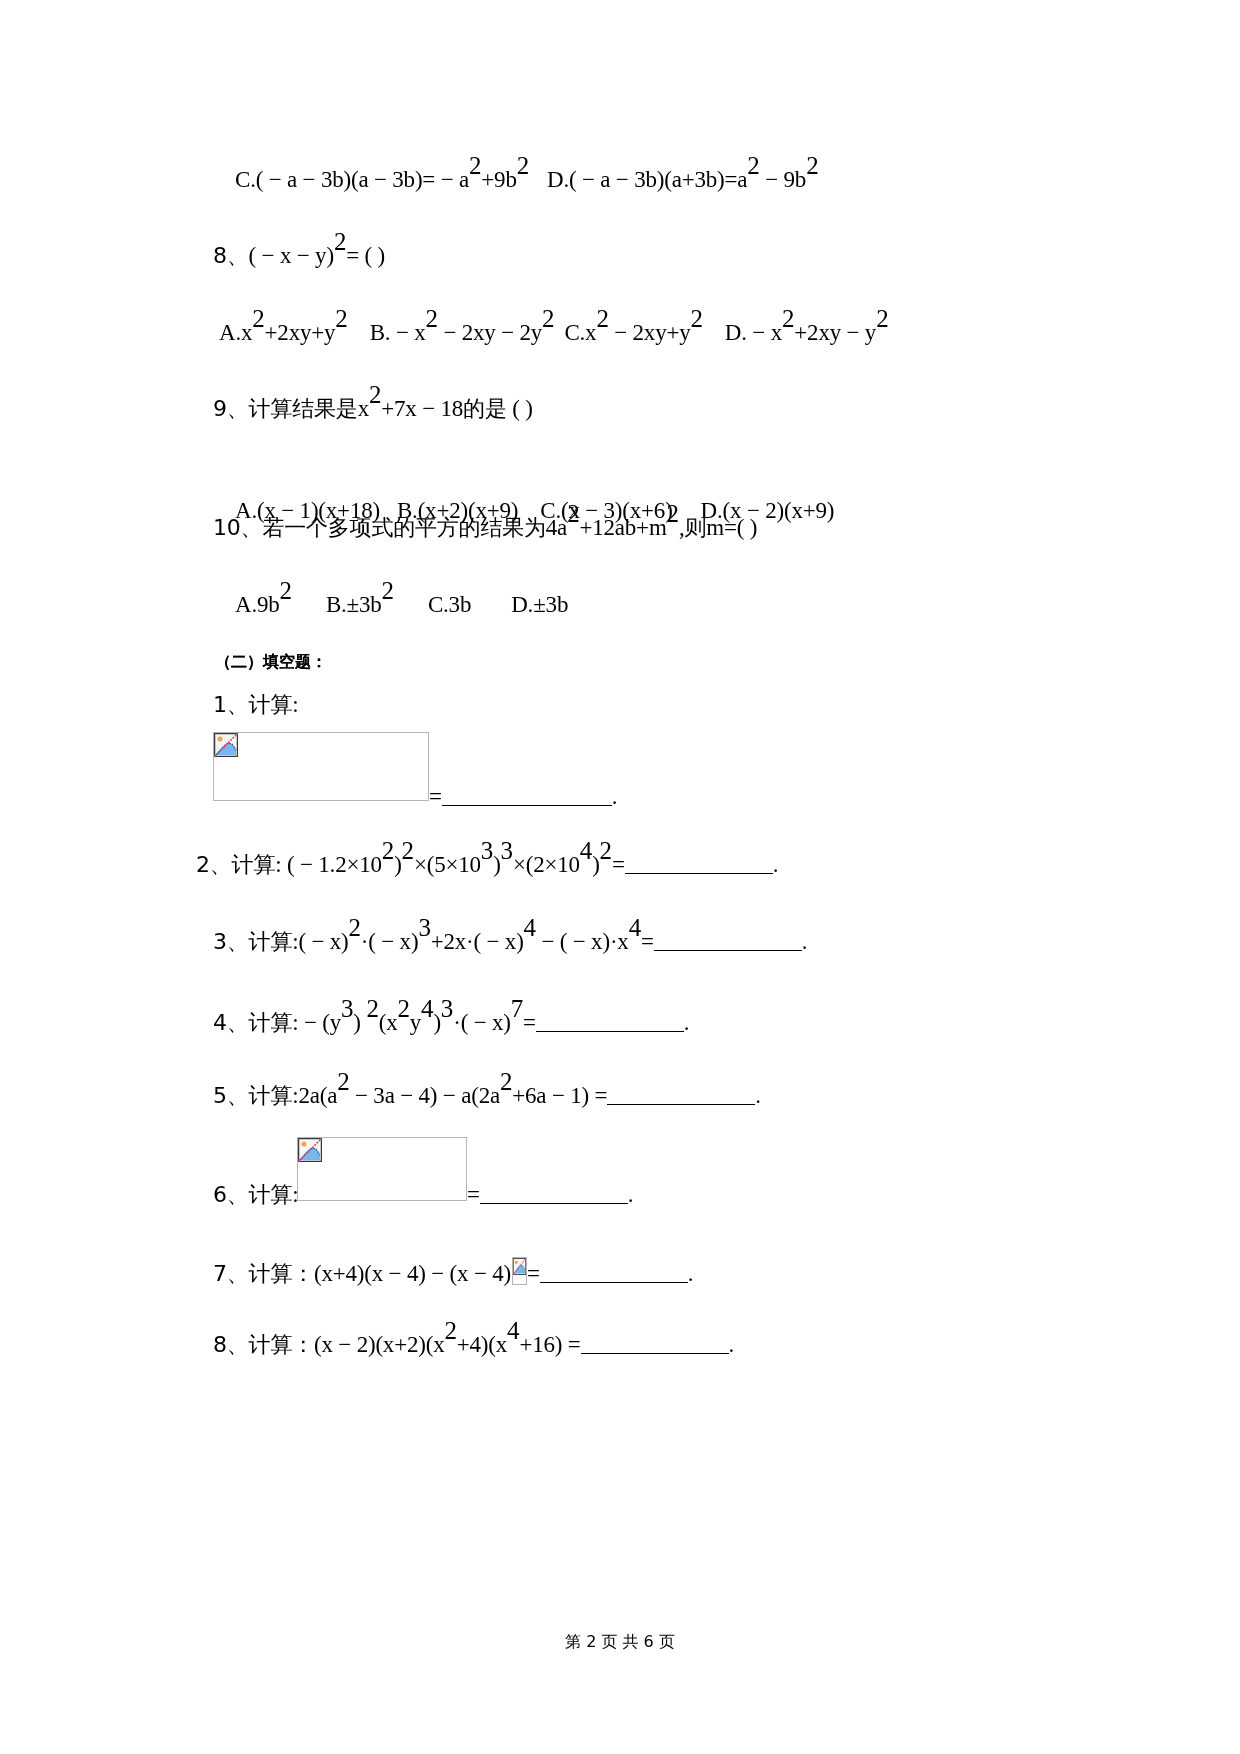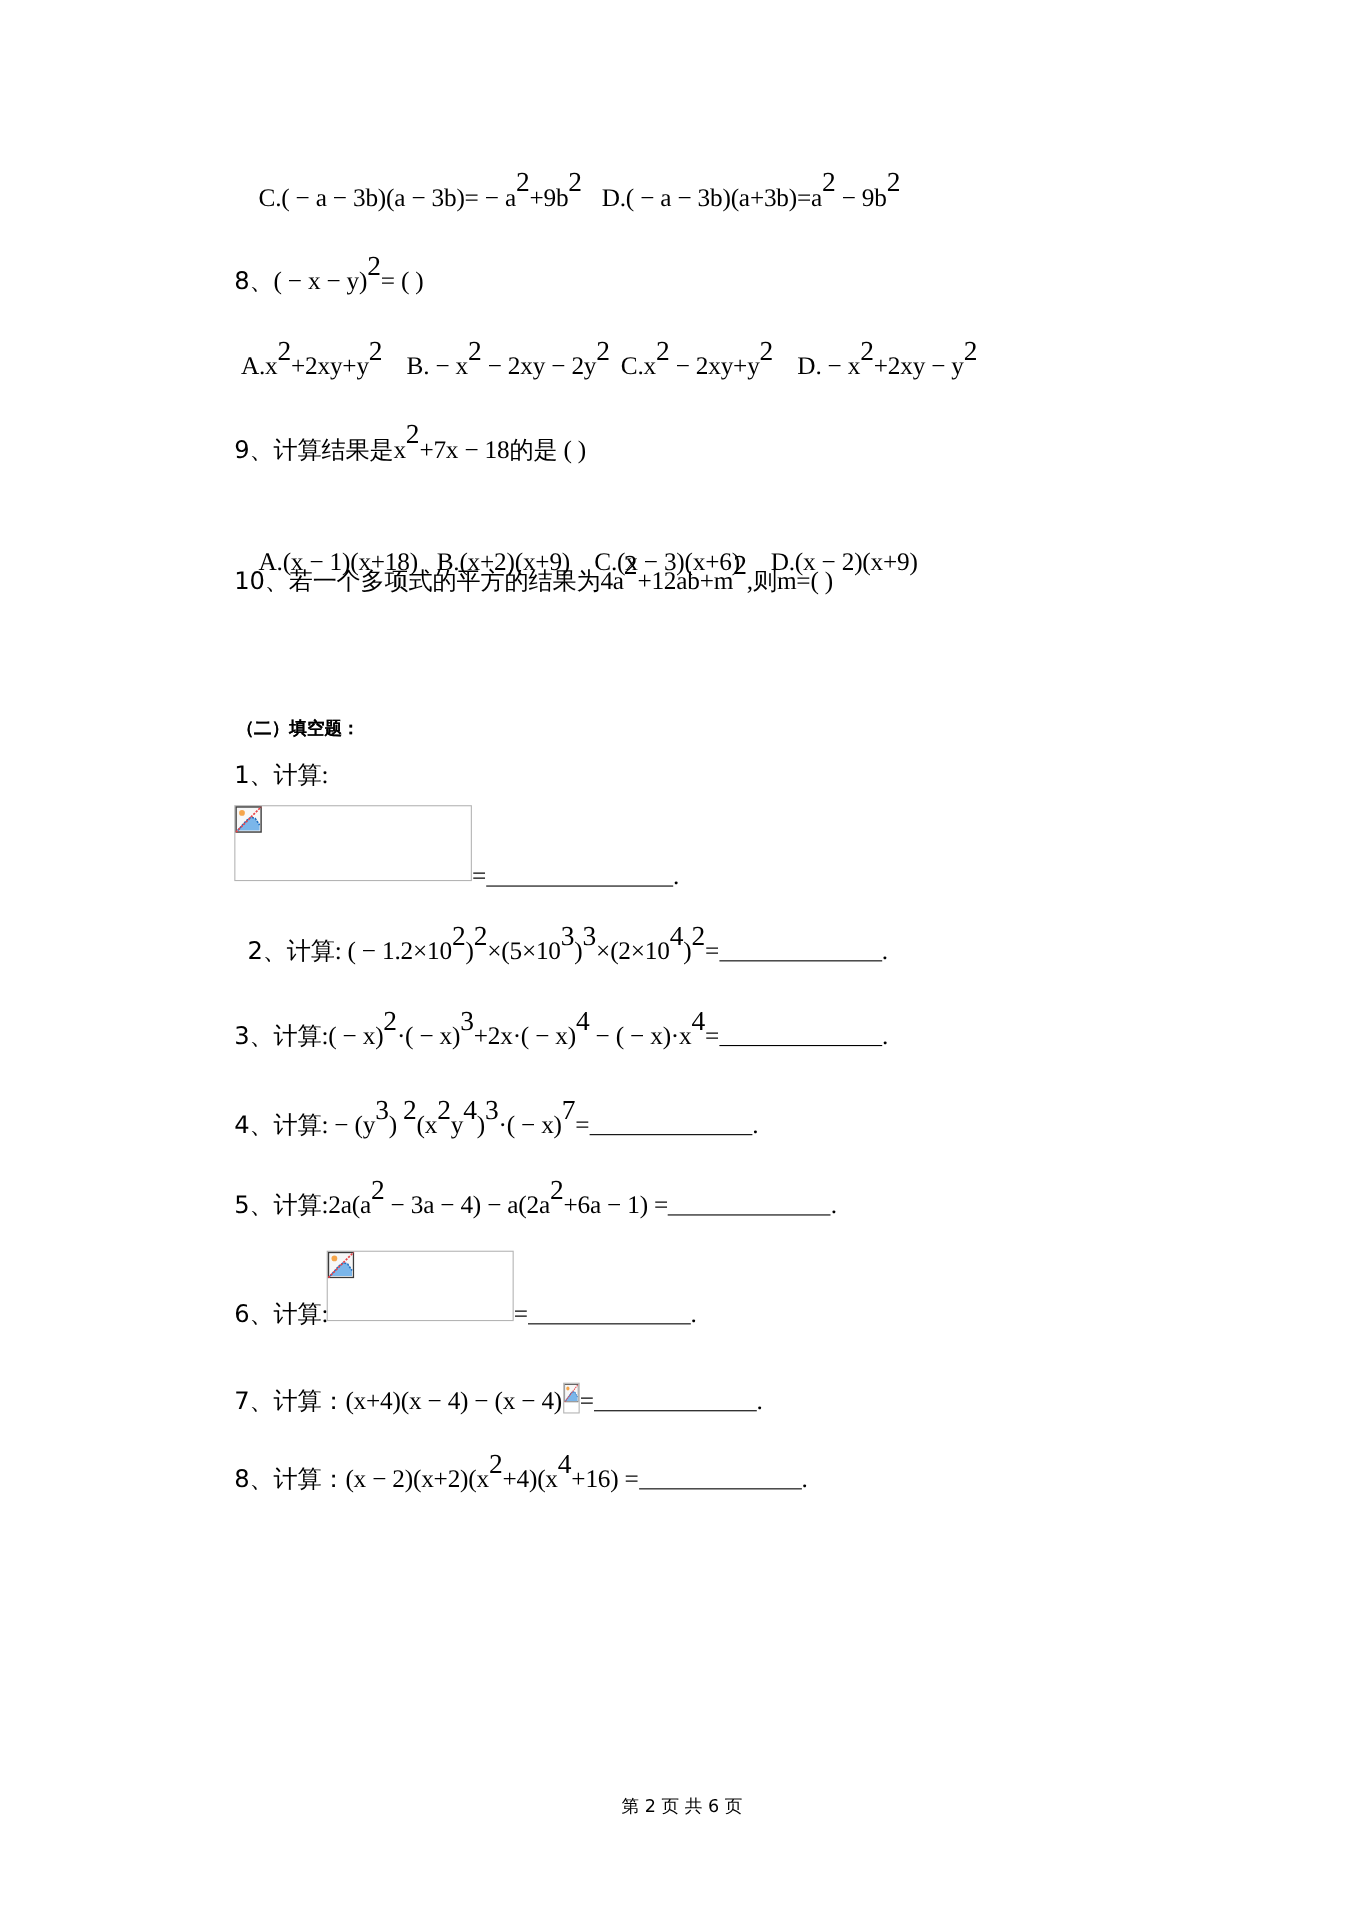--- a/index.html
+++ b/index.html
@@ -114,36 +114,39 @@
   <div class="line" style="left:213px; top:394px;">
     <span class="cjk">9、</span><span class="cjk">计算结果是</span><span>x</span><sup>2</sup><span>+7x − 18</span><span class="cjk">的是</span><span> (    )</span>
   </div>
   <div class="line" style="left:235px; top:480px;margin-top:16px;">
     <span>A.(x − 1)(x+18)</span><span class="opt-gap" style="width:17px"></span><span>B.(x+2)(x+9)</span><span class="opt-gap" style="width:22px"></span><span>C.(x − 3)(x+6)</span><span class="opt-gap" style="width:28px"></span><span>D.(x − 2)(x+9)</span>
   </div>
 
   <div class="line" style="left:213px; top:513px;">
     <span class="cjk">10、</span><span class="cjk">若一个多项式的平方的结果为</span><span>4a</span><sup>2</sup><span>+12ab+m</span><sup>2</sup><span>,</span><span class="cjk">则</span><span>m=(  )</span>
   </div>
+  <div class="line" style="left:235px; top:590px;">
+    <span><span>A.9b</span><sup>2</sup></span><span class="opt-gap" style="width:34px"></span><span><span>B.±3b</span><sup>2</sup></span><span class="opt-gap" style="width:34px"></span><span>C.3b</span><span class="opt-gap" style="width:40px"></span><span>D.±3b</span>
+  </div>
 
   <div class="section-heading" style="left:215px; top:647px;">（二）填空题：</div>
 
   <div class="line" style="left:213px; top:690px;">
     <span class="cjk">1、</span><span class="cjk">计算</span><span>:</span>
   </div>
   <div class="img-placeholder" style="left:213px; top:732px; width:216px; height:69px;">
     <svg class="broken-icon">
         <use href="#broken-img"></use>
       </svg>
   </div>
   <div class="line" style="left:429px; top:782px;">
     <span>=</span><span class="blank" style="width:170px"></span><span>.</span>
   </div>
 
-  <div class="line" style="left:225px; top:850px;">
+  <div class="line" style="left:196px; top:850px;">
     <span class="cjk">2、</span><span class="cjk">计算</span><span>: ( − 1.2×10</span><sup>2</sup><span>)</span><sup>2</sup><span>×(5×10</span><sup>3</sup><span>)</span><sup>3</sup><span>×(2×10</span><sup>4</sup><span>)</span><sup>2</sup><span>=</span><span class="blank" style="width:148px"></span><span>.</span>
   </div>
 
   <div class="line" style="left:213px; top:927px;">
     <span class="cjk">3、</span><span class="cjk">计算</span><span>:( − x)</span><sup>2</sup><span>·( − x)</span><sup>3</sup><span>+2x·( − x)</span><sup>4</sup><span> − ( − x)·x</span><sup>4</sup><span>=</span><span class="blank" style="width:148px"></span><span>.</span>
   </div>
 
   <div class="line" style="left:213px; top:1008px;">
     <span class="cjk">4、</span><span class="cjk">计算</span><span>: − (y</span><sup>3</sup><span>) </span><sup>2</sup><span>(x</span><sup>2</sup><span>y</span><sup>4</sup><span>)</span><sup>3</sup><span>·( − x)</span><sup>7</sup><span>=</span><span class="blank" style="width:148px"></span><span>.</span>
   </div>

